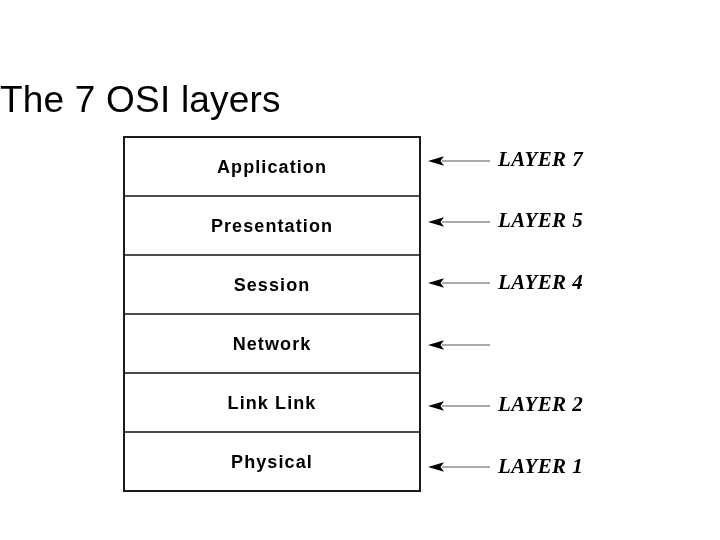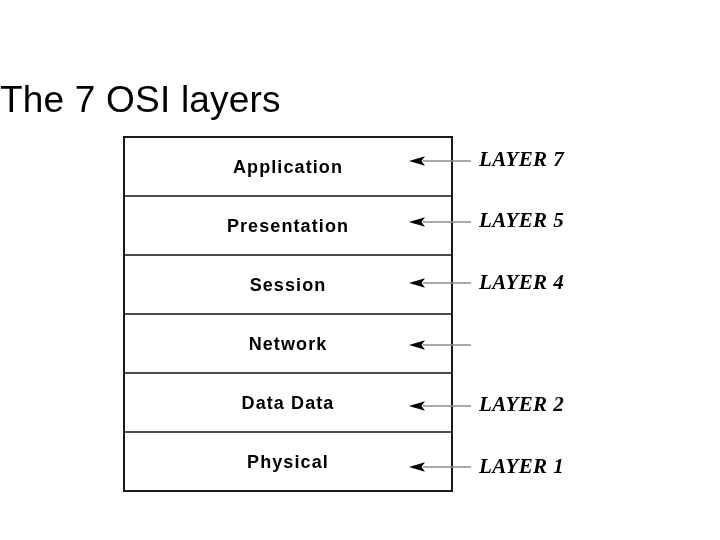--- a/index.html
+++ b/index.html
@@ -40,21 +40,21 @@
     top: 0;
     width: 720px;
     height: 540px;
   }
 
   
   #layer-stack {
     position: absolute;
     left: 123px;
     top: 136px;
-    width: 330px;
+    width: 298px;
     height: 356px;
     box-sizing: border-box;
     border: 2px solid #1a1a1a;
     background: #ffffff;
     display: flex;
     flex-direction: column;
   }
   .layer-box {
     flex: 1 1 0;
     position: relative;
@@ -75,21 +75,21 @@
     letter-spacing: 1.1px;
     color: #000000;
     white-space: nowrap;
     line-height: 1;
     transform: translateY(-0.5px);
   }
 
   
   #layer-annotations {
     position: absolute;
-    left: 402px;
+    left: 421px;
     top: 136px;
     width: 250px;
     height: 356px;
     display: flex;
     flex-direction: column;
     gap: 12px;
   }
   .annotation-row {
     flex: 1 1 0;
     display: flex;
@@ -136,21 +136,21 @@
     <div class="layer-box">
       <span class="layer-box-label">Session</span>
     </div>
 
 
     <div class="layer-box">
       <span class="layer-box-label">Network</span>
     </div>
 
     <div class="layer-box">
-      <span class="layer-box-label">Data Data</span>
+      <span class="layer-box-label">Link Link</span>
     </div>
 
     <div class="layer-box">
       <span class="layer-box-label">Physical</span>
     </div>
 
   </div>
 
   <div id="layer-annotations">
 

